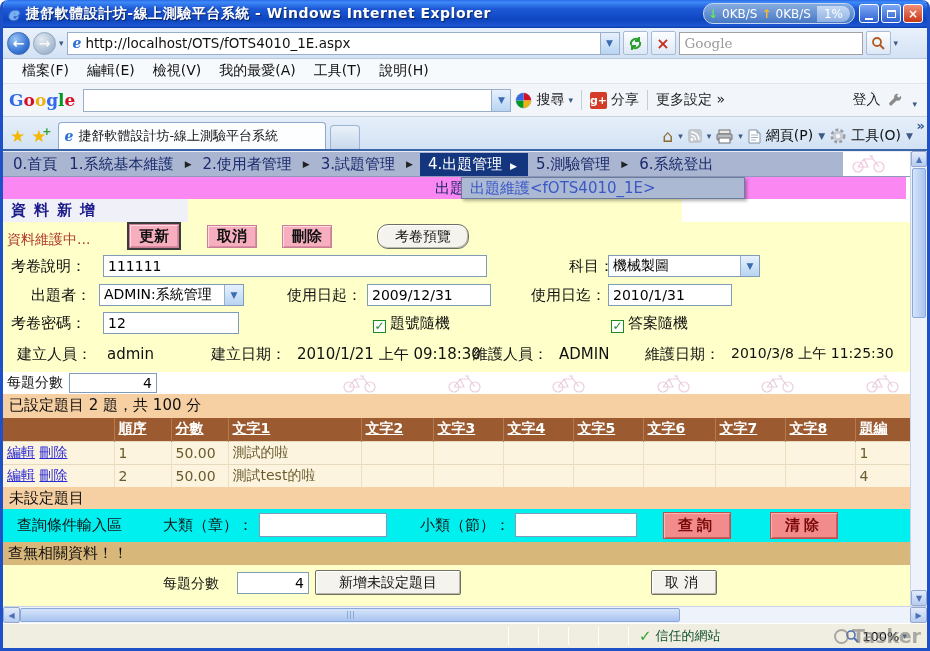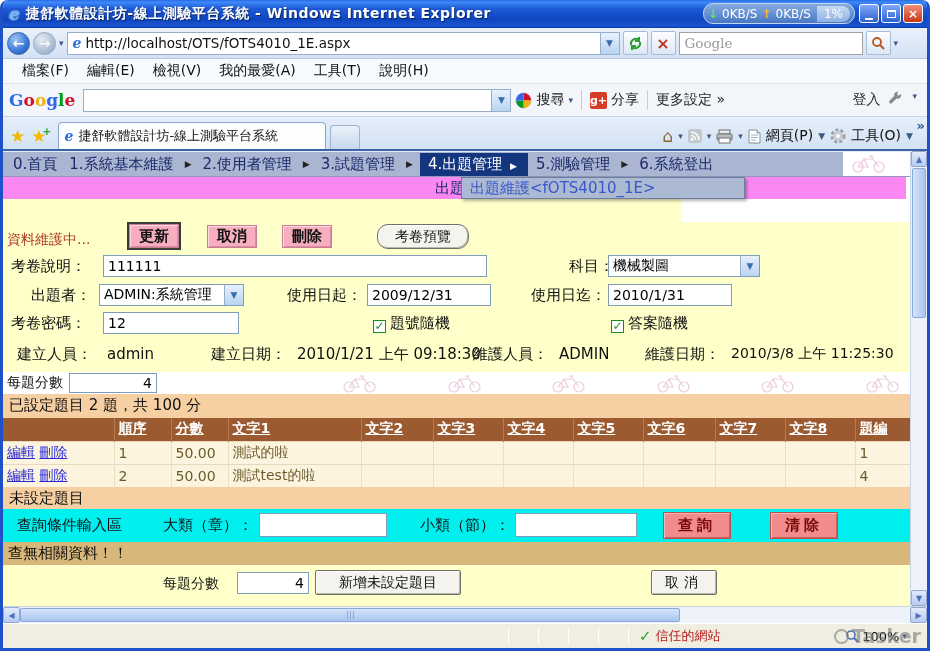--- a/index.html
+++ b/index.html
@@ -58,21 +58,21 @@
 
   
   .googlebar { height:33px; flex:0 0 33px; background:#F2F6FB; display:flex; align-items:center;
     padding:0 6px; gap:4px; border-bottom:1px solid #C8D4E2; }
   .glogo { font-family:"DejaVu Serif",serif; font-weight:bold; font-size:17px; margin-right:4px; }
   .ginput { width:428px; height:23px; background:#fff; border:1px solid #98AECA; display:flex; align-items:center; }
   .g-sep { width:1px; height:20px; background:#C2CEDC; margin:0 4px; }
   .tool-label { font-size:14px; color:#222; }
   .gplus { width:17px; height:17px; background:#D43C28; color:#fff; border-radius:2px; font-size:11px;
     font-weight:bold; display:flex; align-items:center; justify-content:center; }
-  .signin-zone { margin-left:auto; display:flex; align-items:flex-start; gap:8px; padding-right:4px; }
+  .signin-zone { margin-left:auto; display:flex; align-items:flex-end; gap:8px; padding-right:4px; }
 
   
   .tabsbar { height:34px; flex:0 0 34px; background:linear-gradient(180deg,#E6EFFA,#D2E2F4);
     display:flex; align-items:flex-end; padding:0 4px; position:relative; border-bottom:2px solid #3C64A8; }
   .star { color:#F4B800; font-size:17px; padding:0 3px 3px; }
   .star-add { position:relative; }
   .star-add .plus { position:absolute; right:-2px; top:-1px; color:#2E9E2E; font-weight:bold; font-size:11px; }
   .tab { width:268px; height:27px; background:#FDFEFF; border:1px solid #8CA8CC; border-bottom:none;
     border-radius:4px 4px 0 0; display:flex; align-items:center; padding:0 6px; gap:5px; margin-left:8px; }
   .tab-title { font-size:13px; color:#111; white-space:nowrap; overflow:hidden; }
@@ -166,21 +166,21 @@
   .hthumb i { width:1px; height:8px; background:#8AA8D8; }
   .htrack-fill { flex:1; }
 
   
   .statusbar { height:25px; flex:0 0 25px; background:#F0EEE1; display:flex; align-items:center;
     border-top:1px solid #fff; position:relative; font-size:13px; }
   .sb-sep { width:1px; height:18px; background:#C9C5B2; border-right:1px solid #fff; }
   .sb-pane-main { width:505px; }
   .sb-pane-sm { width:29px; }
   .sb-check { color:#2E9E2E; font-weight:bold; font-size:15px; margin:0 4px 0 10px; }
-  .sb-trusted { color:#b91c1c; }
+  .sb-trusted { color:#14532d; }
   .sb-zoom { display:flex; align-items:center; gap:3px; margin-left:auto; padding-right:20px; }
   .watermark { position:absolute; right:6px; bottom:1px; display:flex; align-items:center; gap:3px;
     font-size:19px; font-weight:bold; color:#7E7E7E; opacity:.62; font-family:"DejaVu Sans",sans-serif; z-index:9;}
   .wm-circ { width:15px; height:15px; border:2.5px solid #7E7E7E; border-radius:50%; }
 </style>
 </head>
 <body>
 
 <div class="window">
 
@@ -352,20 +352,21 @@
 
       <div class="pinkrow">
         <span class="submenu-partial">出題維</span>
         <div class="submenu">
           <span class="itm">出題維護&lt;fOTS4010_1E&gt;</span>
         </div>
         <div class="pink-corner"></div>
       </div>
 
       <div class="sectrow">
+        <div class="sect-add">資料新增</div>
         <div class="sect-rest"></div>
         <div class="sect-white"></div>
       </div>
 
       <div class="frow" style="height:30px;">
         <span class="abs red-status" style="left:4px;top:9px;">資料維護中...</span>
         <button class="abs btn-pink default" style="left:126px;top:2px;width:50px;height:24px;">更新</button>
         <button class="abs btn-pink" style="left:204px;top:3px;width:50px;height:23px;">取消</button>
         <button class="abs btn-pink" style="left:279px;top:3px;width:50px;height:23px;">刪除</button>
         <button class="abs btn-std" style="left:374px;top:2px;width:92px;height:25px;border-radius:11px;">考卷預覽</button>

